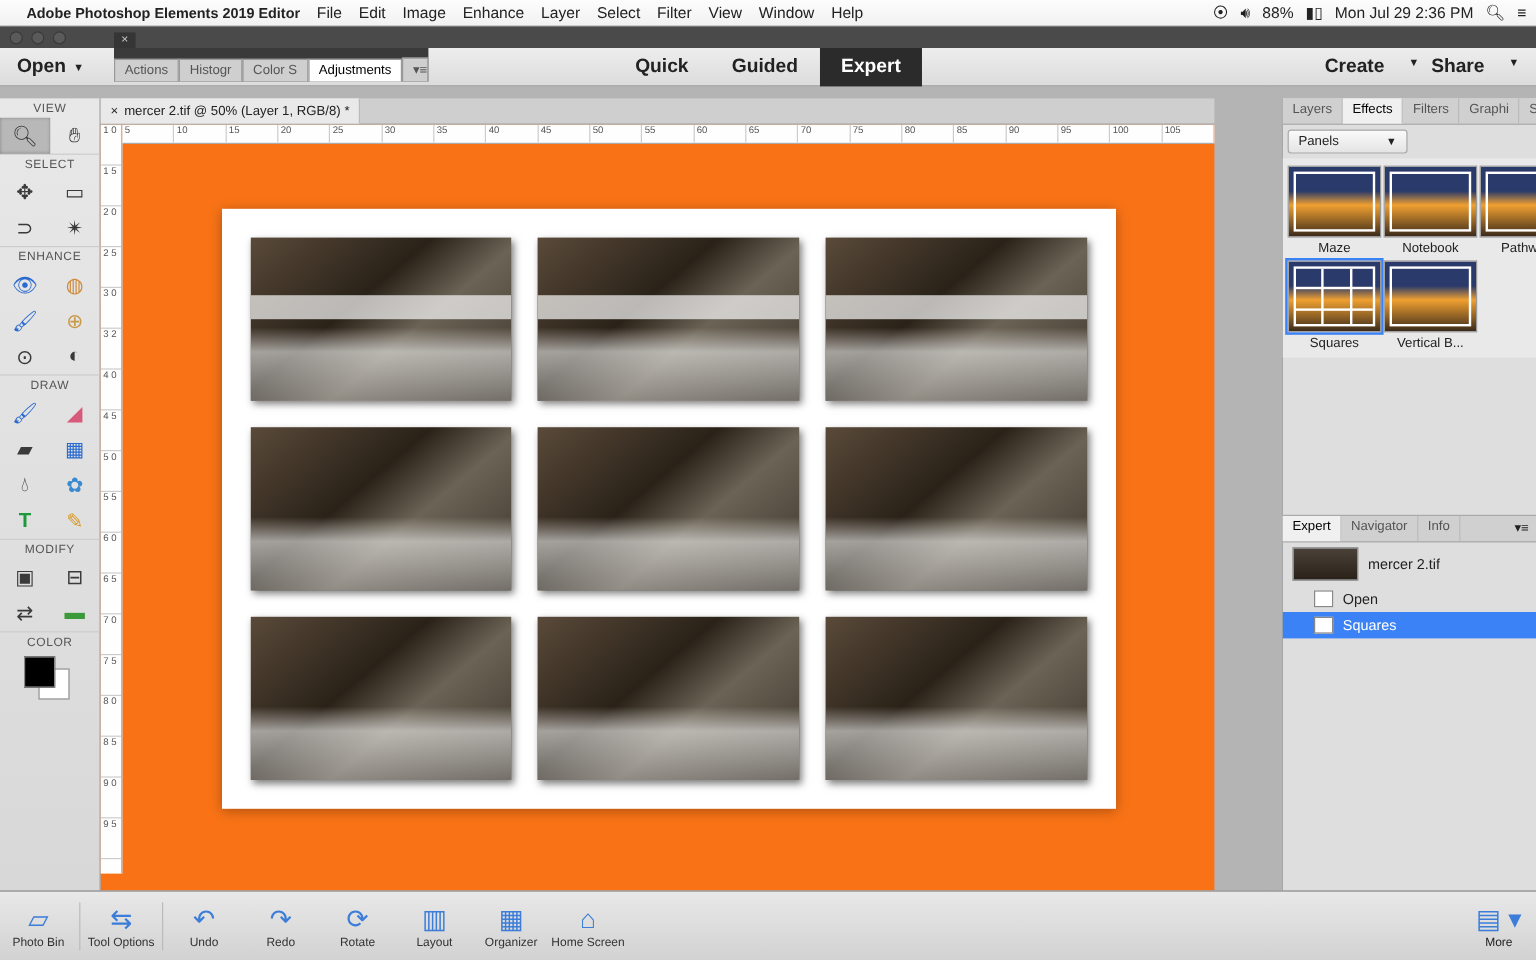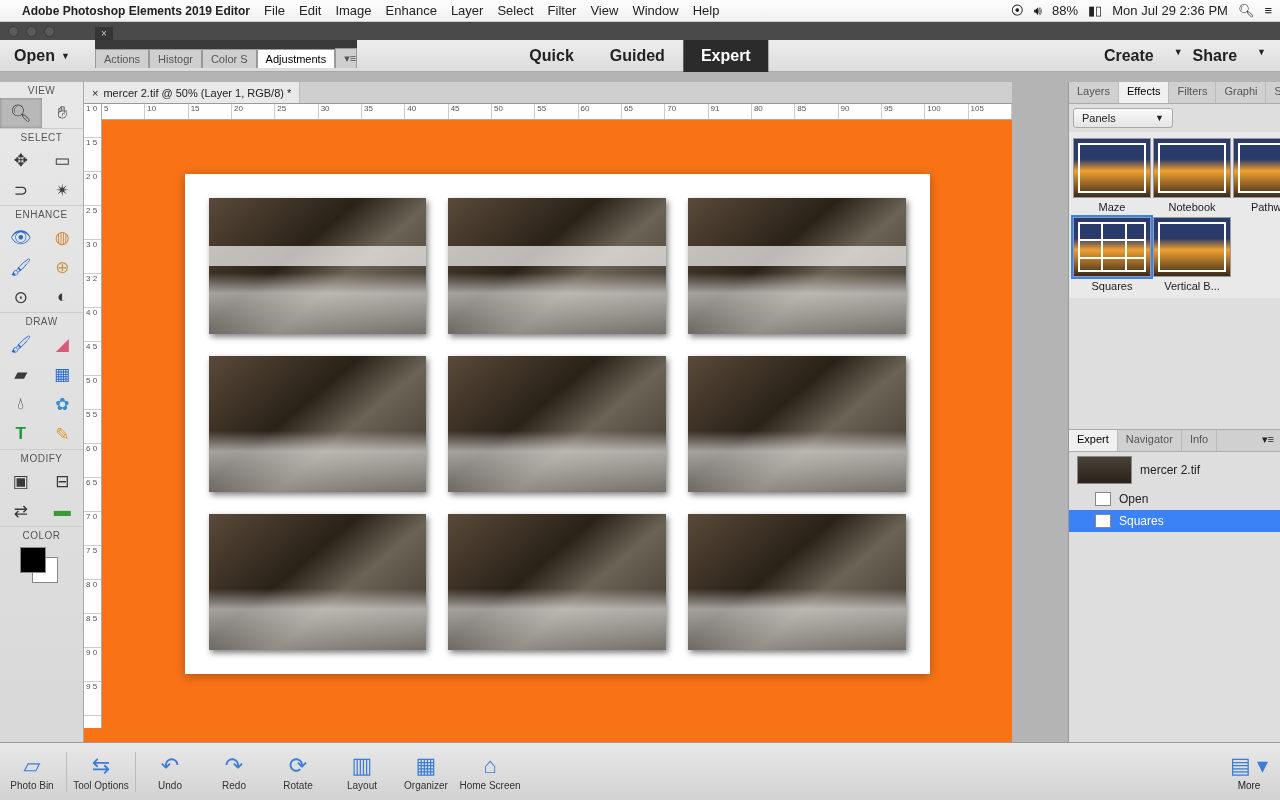--- a/index.html
+++ b/index.html
@@ -231,21 +231,21 @@
       <div>25</div>
       <div>30</div>
       <div>35</div>
       <div>40</div>
       <div>45</div>
       <div>50</div>
       <div>55</div>
       <div>60</div>
       <div>65</div>
       <div>70</div>
-      <div>91</div>
+      <div>75</div>
       <div>80</div>
       <div>85</div>
       <div>90</div>
       <div>95</div>
       <div>100</div>
       <div>105</div>
   </div>
   <div class="canvas-area">
     <div class="canvas">
       <div class="thumb snow"></div>

